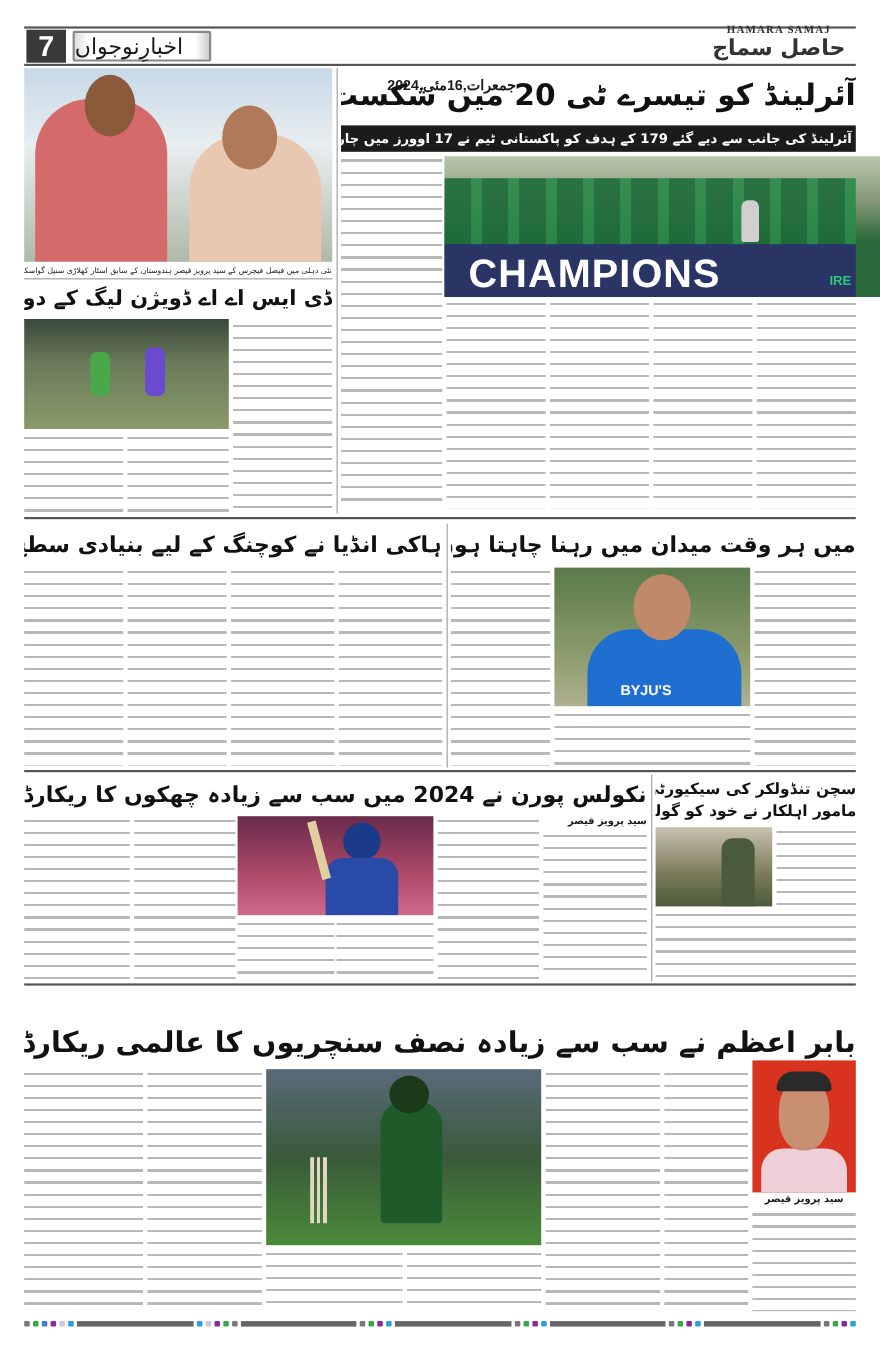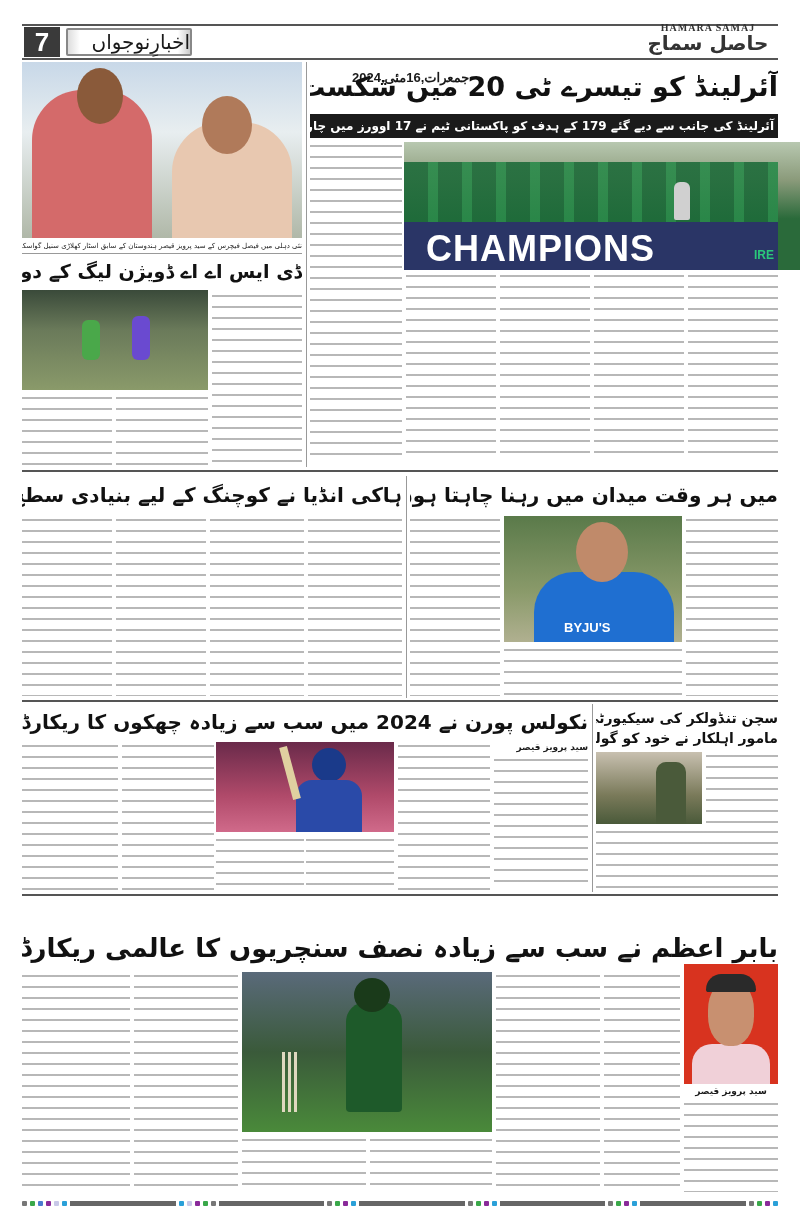--- a/index.html
+++ b/index.html
@@ -23,21 +23,21 @@
   .subhead-bar { background: #1b1b1b; color: #fff; font-weight: bold; }
   .footer-strip { left: 22px; top: 1199px; width: 756px; height: 8px; display: flex; align-items: center; gap: 3px; }
   .dot { width: 5px; height: 5px; border-radius: 1px; }
   .bar { height: 5px; background: #666; flex: 1; }
 </style>
 </head>
 <body>
 
 <div class="abs masthead">
   <div class="page-no">7</div>
-  <div class="section-box rtl" style="text-align:right">اخبارِنوجواں</div>
+  <div class="section-box rtl" style="text-align:left">اخبارِنوجواں</div>
   <div class="dateline rtl">جمعرات,16مئی,2024</div>
   <div class="logo">
     <div class="en">HAMARA SAMAJ</div>
     <div class="ur">حاصل سماج</div>
   </div>
 </div>
 
 <div class="abs photo" style="left:22px;top:62px;width:280px;height:176px;background:linear-gradient(180deg,#c8d8e8 0%,#e8eef0 40%,#b0b8a8 100%);">
   <div class="abs" style="left:10px;top:28px;width:120px;height:148px;background:#d46a6a;border-radius:50px 50px 0 0;"></div>
   <div class="abs" style="left:55px;top:6px;width:46px;height:56px;background:#8a5a3a;border-radius:50%;"></div>

